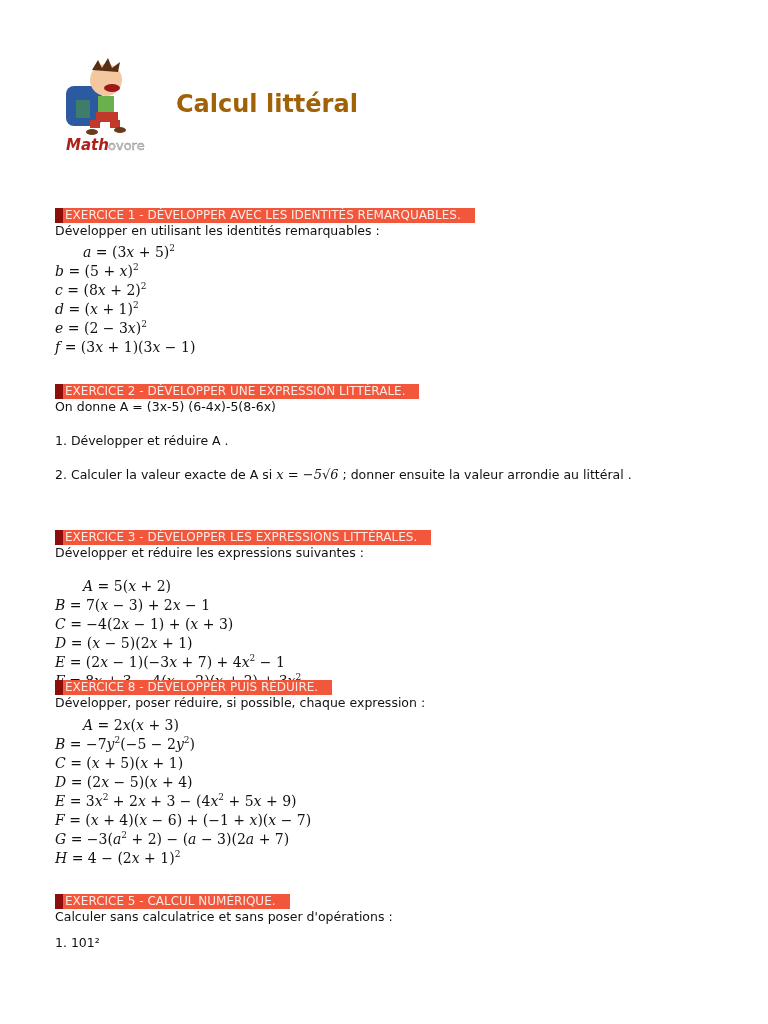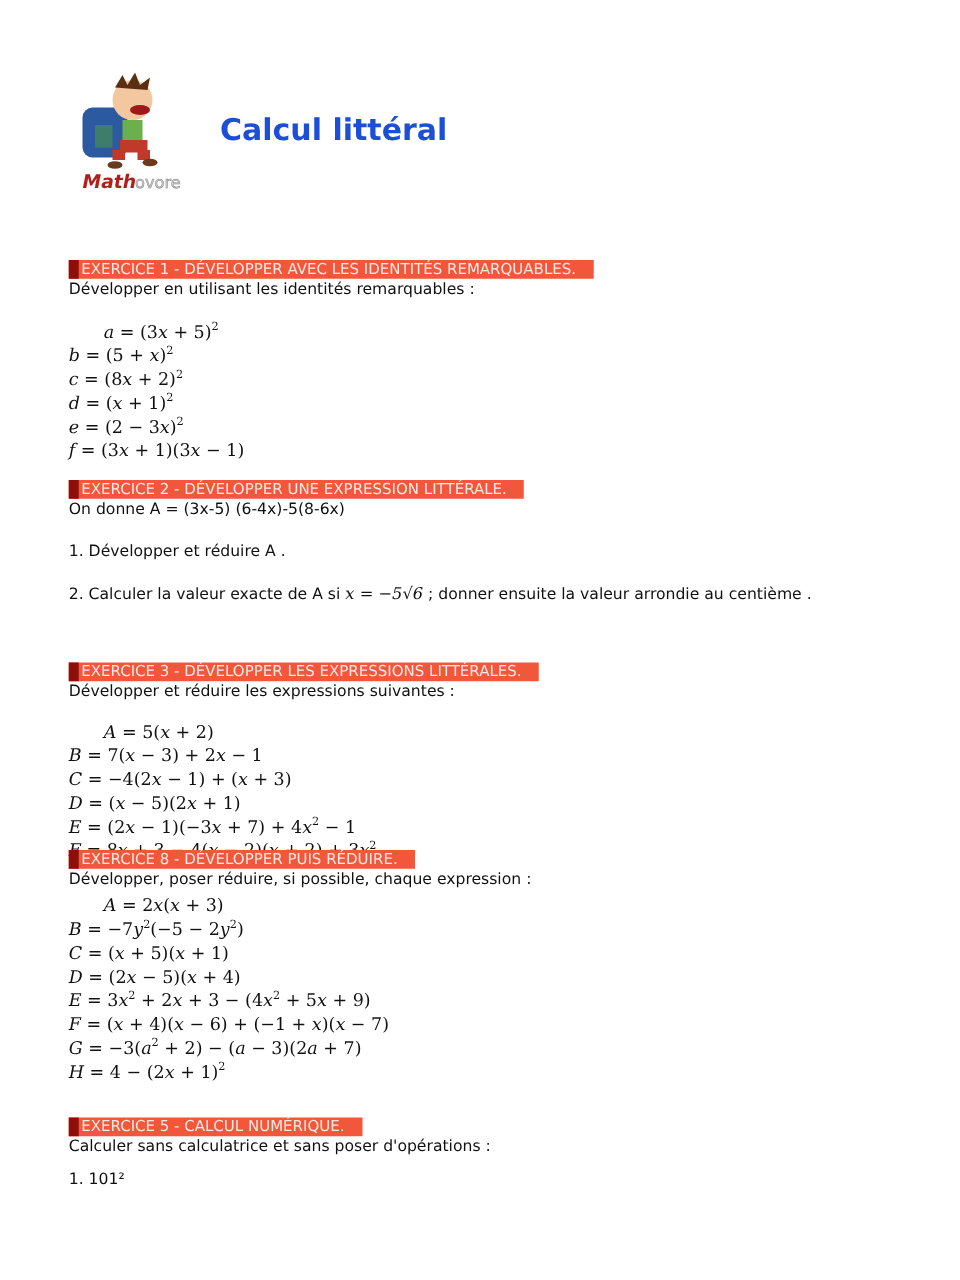--- a/index.html
+++ b/index.html
@@ -1,20 +1,20 @@
 <!DOCTYPE html>
 <html><head>
 <meta charset="utf-8">
 <style>
   html, body { margin:0; padding:0; background:#ffffff; }
   body { width:768px; height:1024px; position:relative; overflow:hidden;
          font-family:"DejaVu Sans", sans-serif; color:#111; font-size:12.5px; }
   .logo { position:absolute; left:62px; top:58px; width:98px; height:100px; }
   .title { position:absolute; left:176px; top:90px; font-size:24px; font-weight:bold;
-           font-family:"DejaVu Sans", sans-serif; color:#1d4ed8; }
+           font-family:"DejaVu Sans", sans-serif; color:#a16207; }
   .block { position:absolute; left:55px; }
   .hdr { display:inline-block; height:15px; line-height:15px; background:#f2573c;
          color:#fde9e4; font-size:12px; padding-right:14px; white-space:nowrap; }
   .hdr .mark { display:inline-block; width:8px; height:15px; background:#8e0e0a;
                vertical-align:top; margin-right:2px; }
   .line { font-size:12.5px; line-height:16px; white-space:nowrap; }
   .math { font-family:"DejaVu Serif", serif; font-size:14px; line-height:19px; white-space:nowrap; }
   .math .first { padding-left:28px; }
   .math i { font-style:italic; }
   sup { font-size:9px; vertical-align:6px; line-height:0; }
@@ -42,38 +42,38 @@
     <text x="4" y="92" font-family="DejaVu Sans, sans-serif" font-size="15" font-weight="bold" fill="#b0201a" font-style="italic">Math</text>
     <text x="46" y="92" font-family="DejaVu Sans, sans-serif" font-size="13" fill="#cccccc" stroke="#888" stroke-width="0.4">ovore</text>
   </svg>
 </div>
 
 <div class="title">Calcul littéral</div>
 
 <div class="block" style="top:207px;">
   <div class="hdr"><span class="mark"></span><span>EXERCICE 1 - DÉVELOPPER AVEC LES IDENTITÉS REMARQUABLES.</span></div>
   <div class="line">Développer en utilisant les identités remarquables :</div>
-  <div class="math" style="margin-top:18px;">
+  <div class="math" style="margin-top:4px;">
     <div class="first"><i>a</i> = (3<i>x</i> + 5)<sup>2</sup></div>
     <div><i>b</i> = (5 + <i>x</i>)<sup>2</sup></div>
     <div><i>c</i> = (8<i>x</i> + 2)<sup>2</sup></div>
     <div><i>d</i> = (<i>x</i> + 1)<sup>2</sup></div>
     <div><i>e</i> = (2 − 3<i>x</i>)<sup>2</sup></div>
     <div><i>f</i> = (3<i>x</i> + 1)(3<i>x</i> − 1)</div>
   </div>
 </div>
 
 <div class="block" style="top:383px;">
   <div class="hdr"><span class="mark"></span><span>EXERCICE 2 - DÉVELOPPER UNE EXPRESSION LITTÉRALE.</span></div>
   <div class="line">On donne A = (3x-5) (6-4x)-5(8-6x)</div>
   <div class="line" style="margin-top:18px;">1. Développer et réduire A .</div>
   <div class="line" style="margin-top:18px;">
     <span>2. Calculer la valeur exacte de A si</span>
     <span style="font-family:'DejaVu Serif', serif; font-size:13px; font-style:italic;">x = −5√6</span>
-    <span>; donner ensuite la valeur arrondie au centième .</span>
+    <span>; donner ensuite la valeur arrondie au littéral .</span>
   </div>
 </div>
 
 <div class="block" style="top:503px;margin-top:26px;">
   <div class="hdr"><span class="mark"></span><span>EXERCICE 3 - DÉVELOPPER LES EXPRESSIONS LITTÉRALES.</span></div>
   <div class="line">Développer et réduire les expressions suivantes :</div>
   <div class="math" style="margin-top:16px;">
     <div class="first"><i>A</i> = 5(<i>x</i> + 2)</div>
     <div><i>B</i> = 7(<i>x</i> − 3) + 2<i>x</i> − 1</div>
     <div><i>C</i> = −4(2<i>x</i> − 1) + (<i>x</i> + 3)</div>

